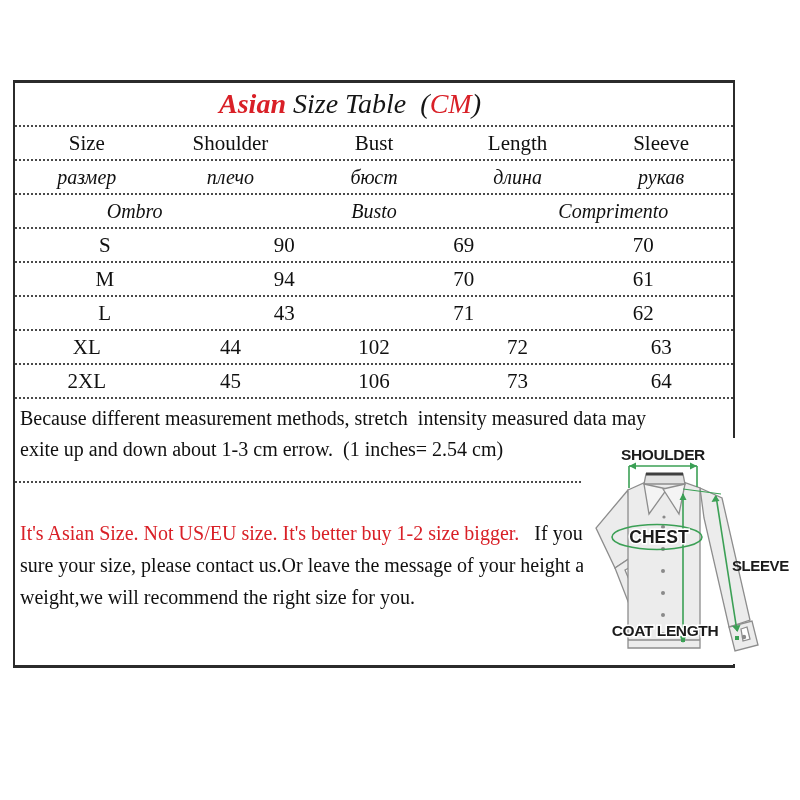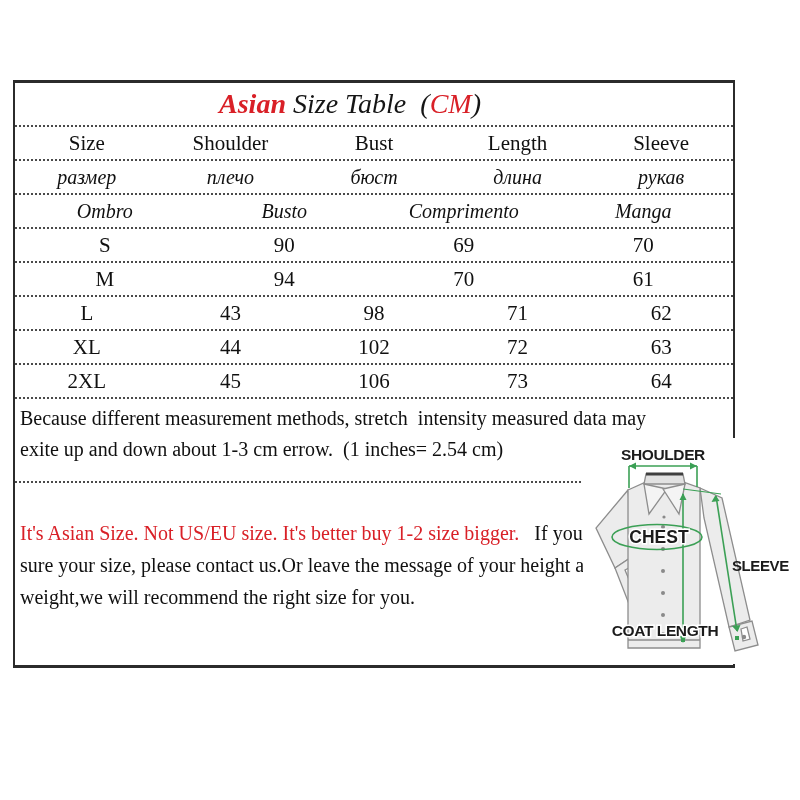--- a/index.html
+++ b/index.html
@@ -76,41 +76,39 @@
     <div class="cell">плечо</div>
     <div class="cell">бюст</div>
     <div class="cell">длина</div>
     <div class="cell">рукав</div>
   </div>
 
   <div class="trow hdr-sub">
     <div class="cell">Ombro</div>
     <div class="cell">Busto</div>
     <div class="cell">Comprimento</div>
-    <div class="cell">Manga</div>
   </div>
 
   <div class="trow data">
     <div class="cell">S</div>
     <div class="cell">90</div>
     <div class="cell">69</div>
     <div class="cell">70</div>
   </div>
 
   <div class="trow data">
     <div class="cell">M</div>
     <div class="cell">94</div>
     <div class="cell">70</div>
     <div class="cell">61</div>
   </div>
 
   <div class="trow data">
     <div class="cell">L</div>
     <div class="cell">43</div>
-    <div class="cell">98</div>
     <div class="cell">71</div>
     <div class="cell">62</div>
   </div>
 
   <div class="trow data">
     <div class="cell">XL</div>
     <div class="cell">44</div>
     <div class="cell">102</div>
     <div class="cell">72</div>
     <div class="cell">63</div>

